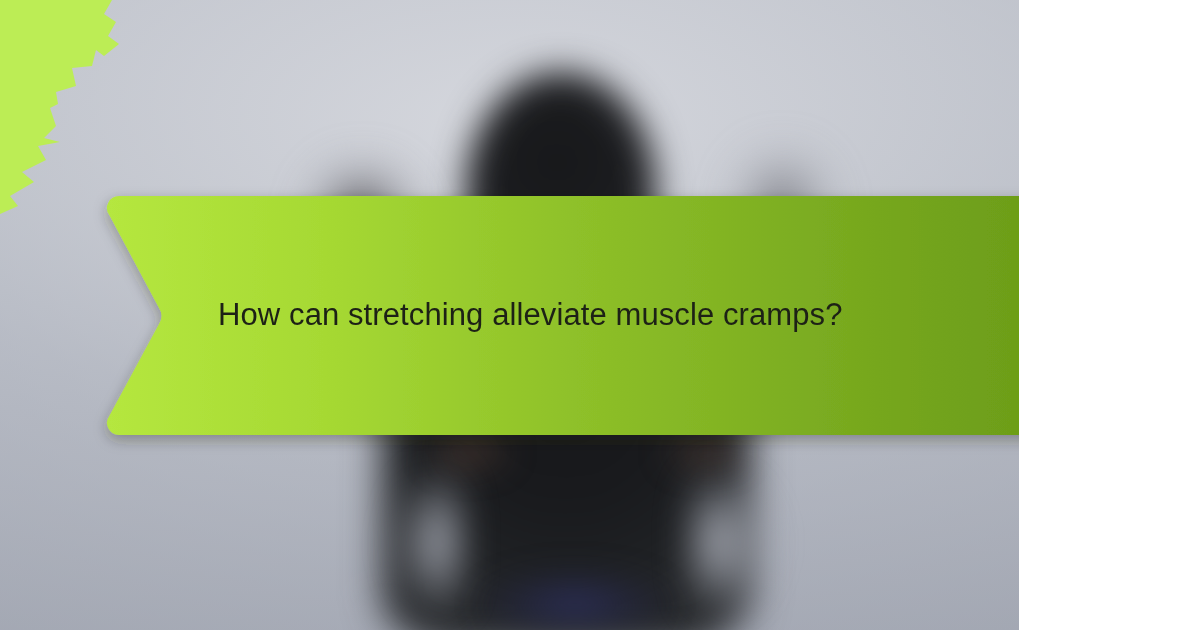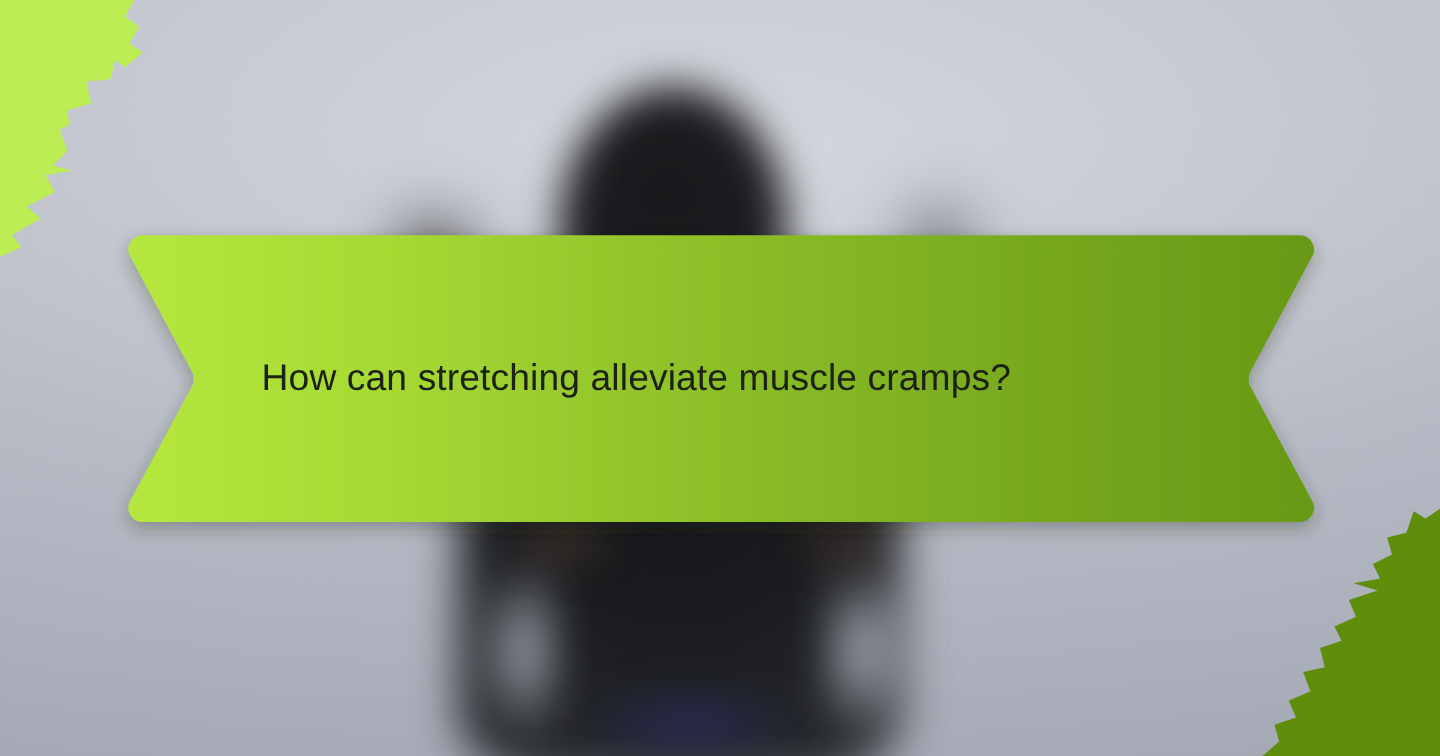--- a/index.html
+++ b/index.html
@@ -2,21 +2,21 @@
 <html><head>
 <meta charset="utf-8">
 <style>
   html, body {
     margin: 0;
     padding: 0;
     background: #ffffff;
   }
   #stage {
     position: relative;
-    width: 1200px;
+    width: 1019px;
     height: 630px;
     overflow: hidden;
     font-family: "Liberation Sans", sans-serif;
   }
 
   
   .bg-base {
     position: absolute;
     inset: 0;
     background: linear-gradient(177deg, #c6c9d1 0%, #bcc0c9 30%, #b0b4bf 60%, #a5a9b5 100%);

